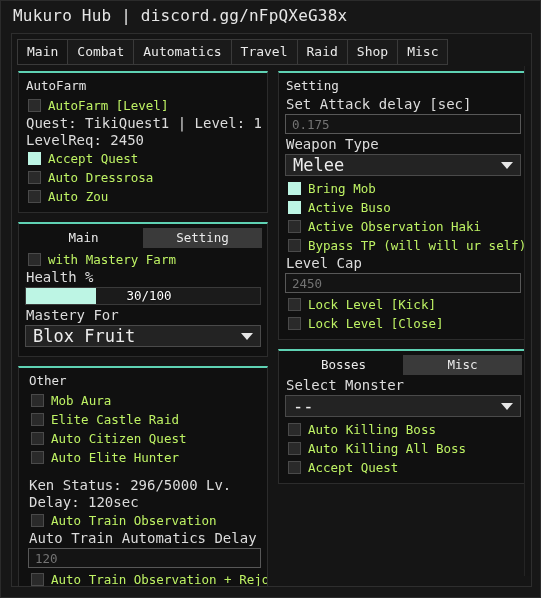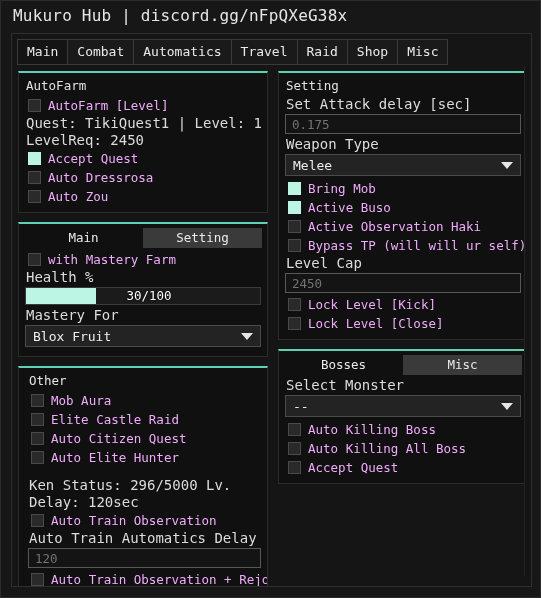--- a/index.html
+++ b/index.html
@@ -132,21 +132,21 @@
     background: #2a2a2a;
     border: 1px solid #4a4a4a;
     margin-right: 7px;
   }
   .cb.on {
     background: #bdf5e4;
     border-color: #bdf5e4;
   }
   .cb-label {
     font-size: 12.5px;
-    color: #f0abfc;
+    color: #bef264;
     line-height: 14px;
   }
 
   
   .input {
     height: 20px;
     line-height: 18px;
     background: #141414;
     border: 1px solid #585858;
     color: #737373;
@@ -157,21 +157,21 @@
     width: calc(100% - 2px);
     display: block;
   }
 
   
   .dropdown {
     height: 22px;
     background: #232323;
     border: 1px solid #4a4a4a;
     color: #ededed;
-    font-size: 13px;
+    font-size: 17px;
     display: flex;
     align-items: center;
     padding: 0 7px;
     margin: 1px 1px 3px 1px;
     width: calc(100% - 2px);
     cursor: pointer;
   }
   .dropdown .dd-val { flex: 1; white-space: nowrap; overflow: hidden; }
   .caret {
     width: 0; height: 0;

